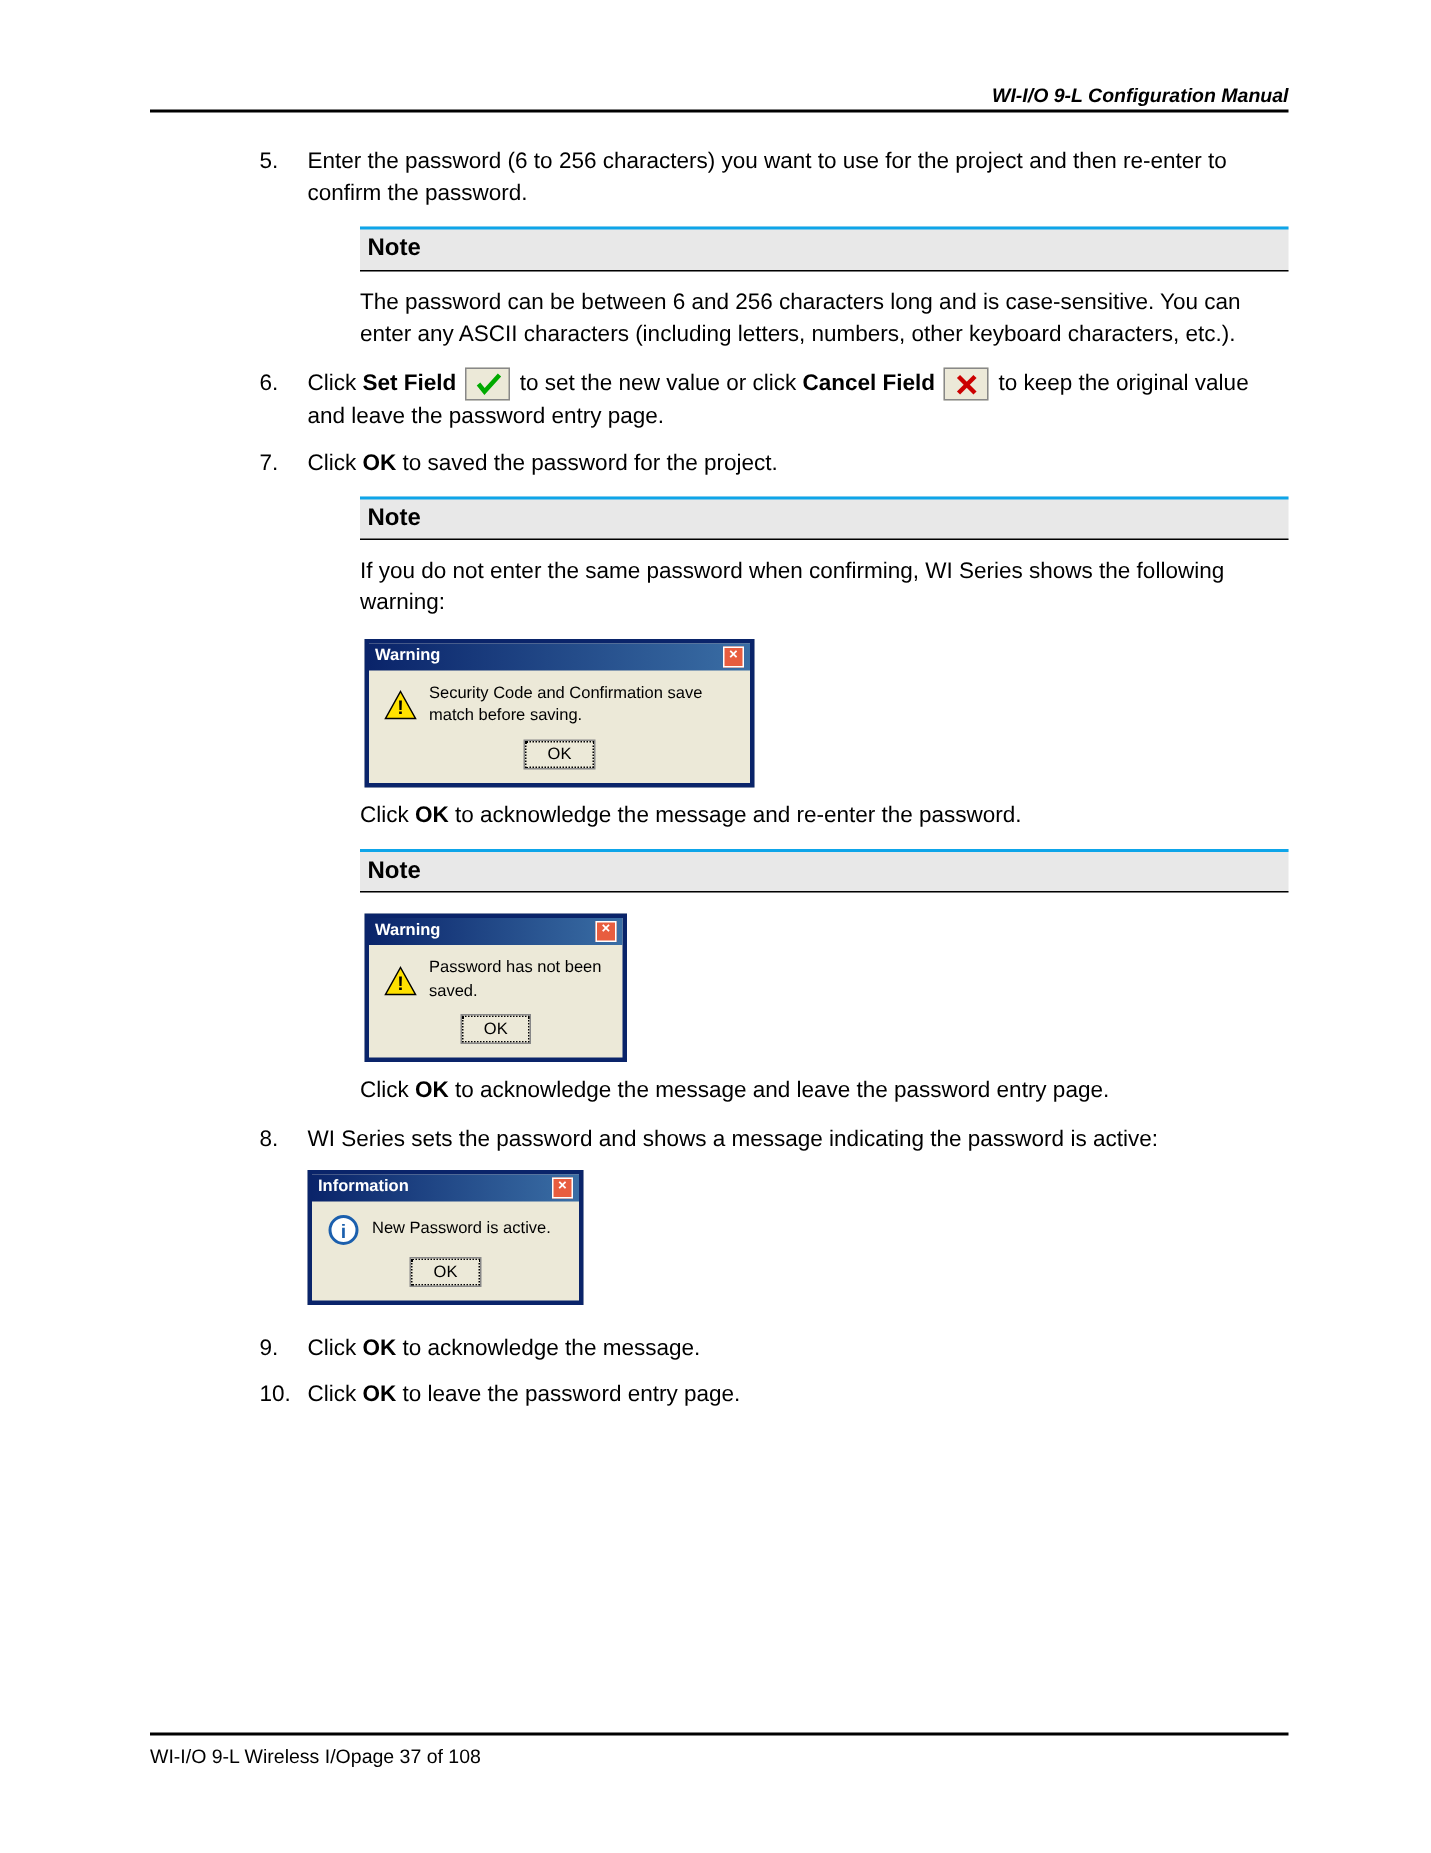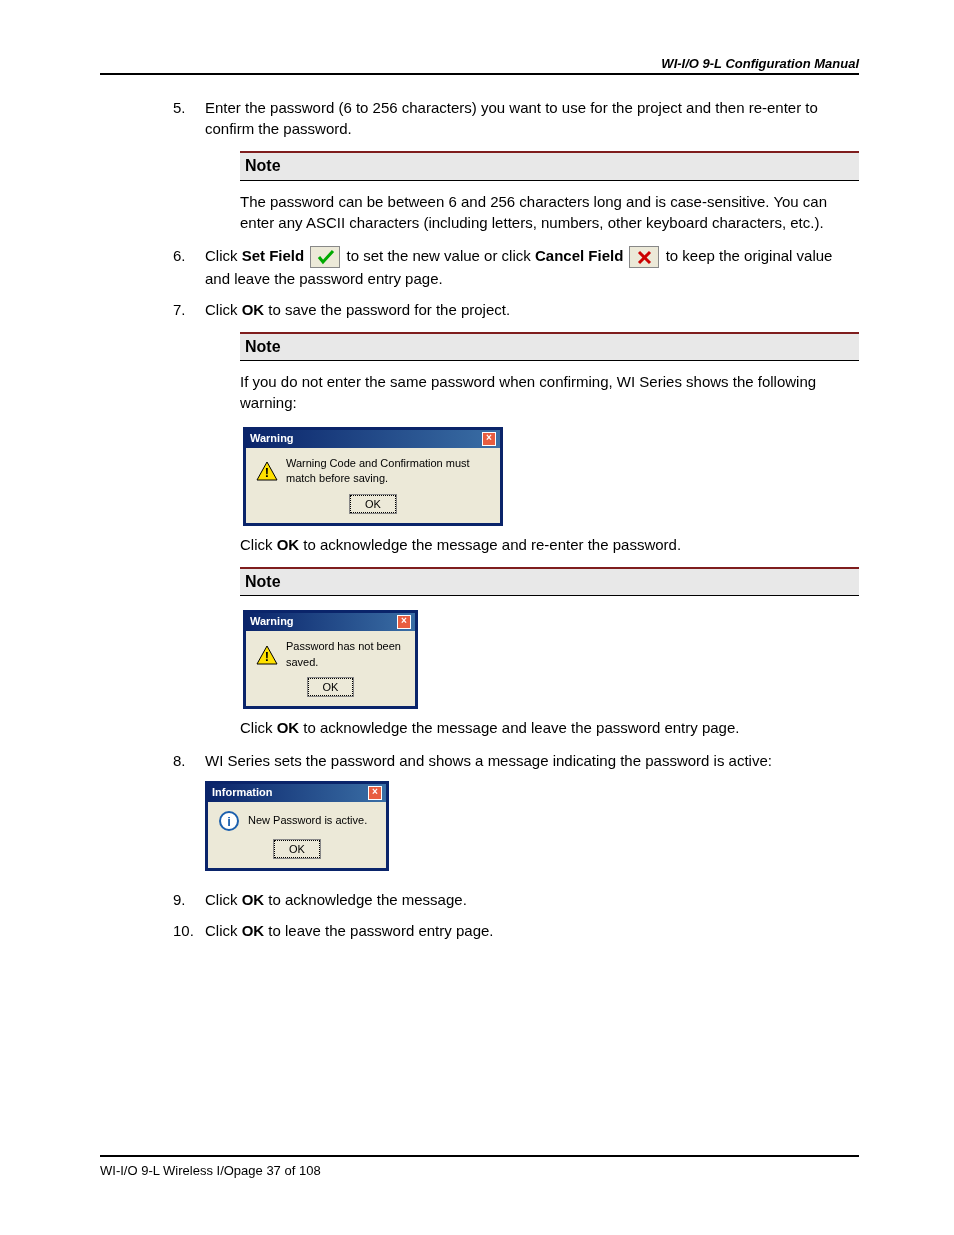--- a/index.html
+++ b/index.html
@@ -57,21 +57,21 @@
     content: counter(item) ".";
     position: absolute;
     left: -32px;
   }
   .note-block {
     margin-left: 35px;
     margin-top: 12px;
     margin-bottom: 12px;
   }
   .note-title {
-    border-top: 2px solid #7f1d1d;
+    border-top: 2px solid #0ea5e9;
     border-bottom: 1px solid #000;
     background: #e8e8e8;
     font-weight: bold;
     padding: 2px 5px;
     font-size: 16px;
   }
   .note-body {
     padding: 10px 0 0 0;
   }
   .note-body p { margin: 0 0 10px 0; }
@@ -178,41 +178,41 @@
       </span><span> to set the new value or click </span><b>Cancel Field</b>
       <span class="inline-icon">
         <svg width="18" height="16">
             <line x1="3" y1="3" x2="14" y2="14" stroke="#c00" stroke-width="3"></line>
             <line x1="14" y1="3" x2="3" y2="14" stroke="#c00" stroke-width="3"></line>
           </svg>
       </span><span> to keep the original value and leave the password entry page.</span>
     </li>
 
     <li>
-      <span>Click </span><b>OK</b><span> to save the password for the project.</span>
+      <span>Click </span><b>OK</b><span> to saved the password for the project.</span>
 
       <div class="note-block">
         <div class="note-title">Note</div>
         <div class="note-body">
           <p>If you do not enter the same password when confirming, WI Series shows the following warning:</p>
 
           <div class="dialog indent-dialog" style="width:260px">
             <div class="titlebar">
               <span>Warning</span>
               <span class="closebtn">×</span>
             </div>
             <div class="body">
               <div class="msgrow">
                 <span class="warn-tri">
                   <svg width="22" height="22">
                       <polygon points="11,2 21,20 1,20" fill="#ffe100" stroke="#000" stroke-width="1"></polygon>
                       <text x="11" y="17" text-anchor="middle" font-size="13" font-weight="bold">!</text>
                     </svg>
                 </span>
-                <span>Warning Code and Confirmation must match before saving.</span>
+                <span>Security Code and Confirmation save match before saving.</span>
               </div>
               <button class="ok">OK</button>
             </div>
           </div>
 
           <p><span>Click </span><b>OK</b><span> to acknowledge the message and re-enter the password.</span></p>
         </div>
       </div>
 
       <div class="note-block">

